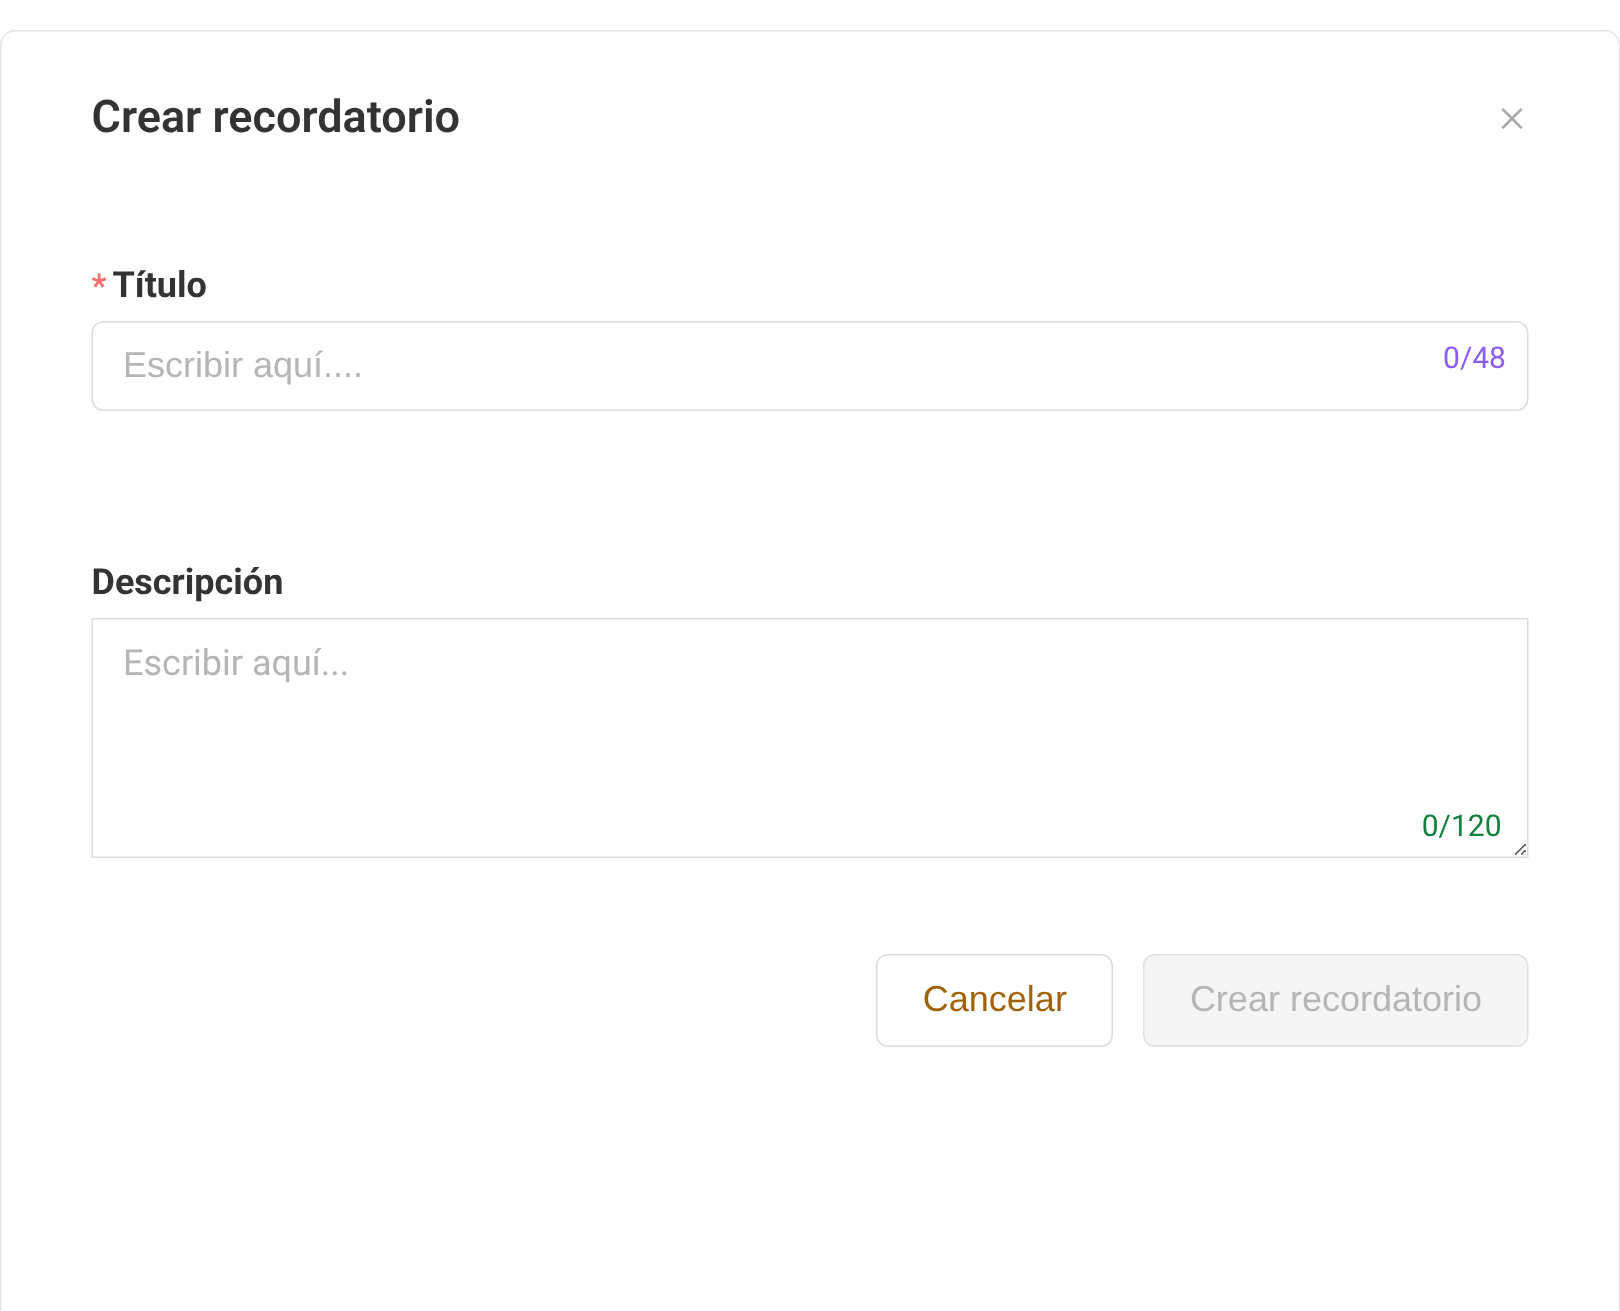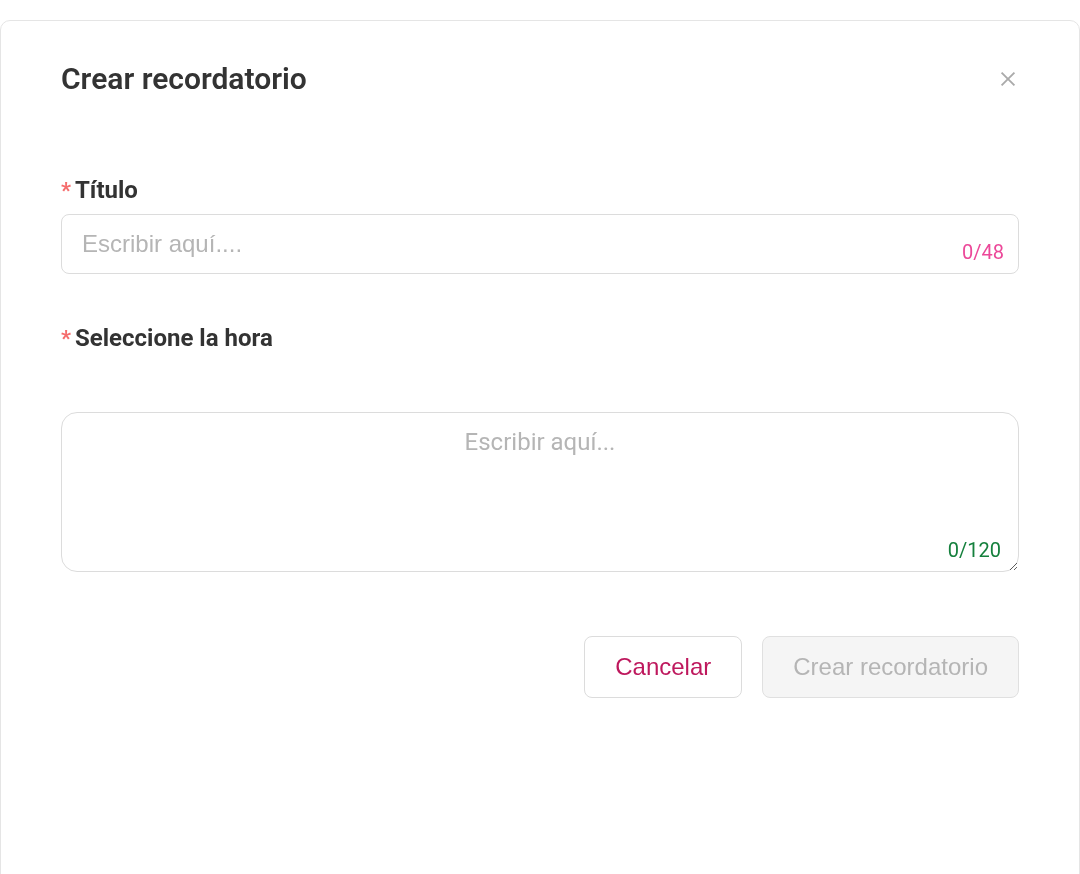--- a/index.html
+++ b/index.html
@@ -73,23 +73,23 @@
       font-size: 24px;
       color: #333;
       outline: none;
     }
     .text-input::placeholder {
       color: #b5b5b5;
     }
     .char-counter {
       position: absolute;
       right: 15px;
-      bottom: 10px;
+      bottom: 24px;
       font-size: 20px;
-      color: #ec4899;
+      color: #8b5cf6;
     }
     .row {
       display: flex;
       gap: 50px;
       margin-bottom: 50px;
     }
     .col {
       flex: 1;
     }
     .picker-input {
@@ -121,28 +121,27 @@
       width: 26px;
       height: 26px;
     }
     .textarea-wrapper {
       position: relative;
     }
     .textarea-input {
       width: 100%;
       height: 160px;
       border: 1px solid #dcdcdc;
-      border-radius: 16px;
+      border-radius: 0;
       padding: 15px 20px 14px 20px;
       font-size: 24px;
       color: #333;
       outline: none;
       resize: both;
       font-family: inherit;
-      text-align: center;
     }
     .textarea-input::placeholder {
       color: #b5b5b5;
     }
     .textarea-counter {
       position: absolute;
       right: 18px;
       bottom: 14px;
       font-size: 20px;
       color: #15803d;
@@ -156,21 +155,21 @@
     .btn {
       height: 62px;
       padding: 0 30px;
       border-radius: 8px;
       font-size: 24px;
       cursor: pointer;
       border: 1px solid #dcdcdc;
       background: #fff;
     }
     .btn-cancel {
-      color: #be185d;
+      color: #a16207;
     }
     .btn-primary-disabled {
       background: #f5f5f5;
       color: #b5b5b5;
       border: 1px solid #e0e0e0;
       cursor: not-allowed;
     }
   </style>
 </head>
 <body>
@@ -192,27 +191,25 @@
       <span class="required-asterisk">*</span><span>Título</span>
     </label>
     <div class="input-wrapper">
       <input type="text" class="text-input" placeholder="Escribir aquí...." style="">
       <span class="char-counter">0/48</span>
     </div>
   </div>
 
   <div class="row">
     <div class="col">
-      <label class="form-label">
-        <span class="required-asterisk">*</span><span>Seleccione la hora</span>
-      </label>
     </div>
   </div>
 
   <div class="form-group">
+    <label class="form-label">Descripción</label>
     <div class="textarea-wrapper">
       <textarea class="textarea-input" placeholder="Escribir aquí..." style=""></textarea>
       <span class="textarea-counter">0/120</span>
     </div>
   </div>
 
   <div class="modal-footer">
     <button class="btn btn-cancel">Cancelar</button>
     <button class="btn btn-primary-disabled">Crear recordatorio</button>
   </div>

